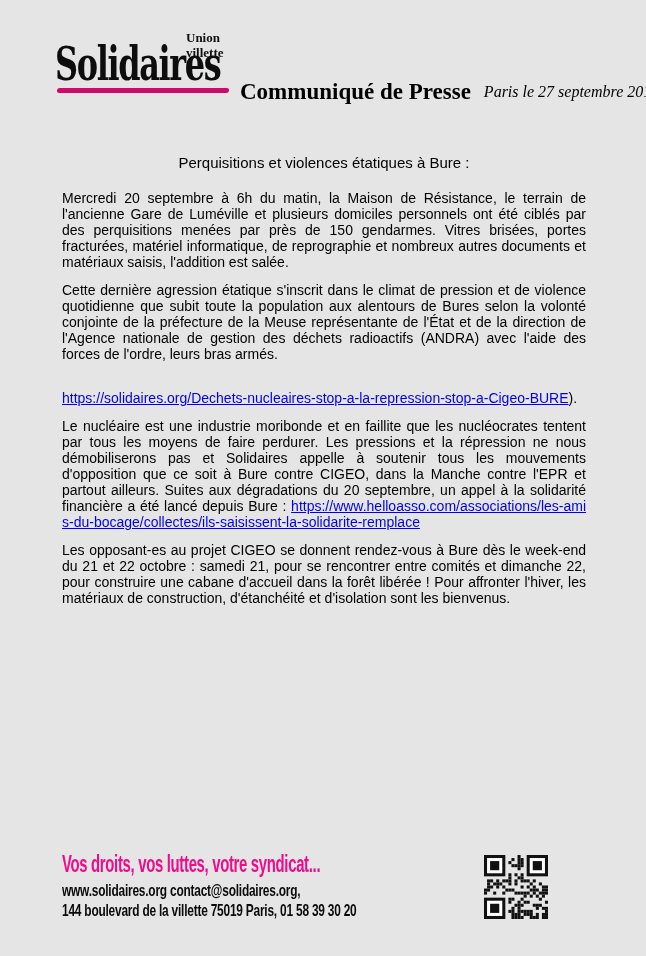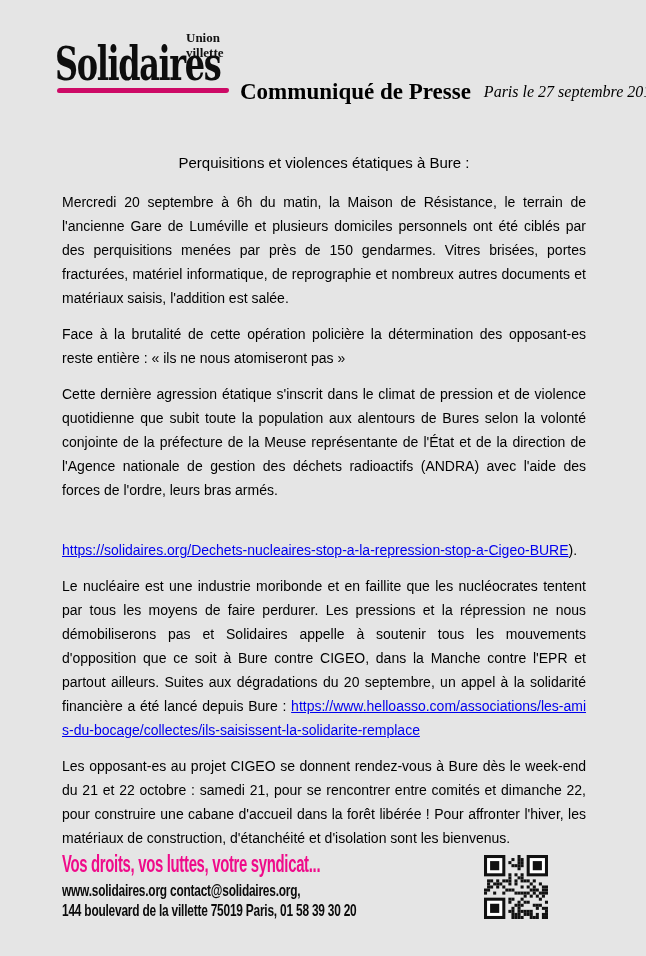--- a/index.html
+++ b/index.html
@@ -41,21 +41,21 @@
     font-family:"Liberation Serif", serif;
     white-space:nowrap;
   }
   .comm-title { font-weight:bold; font-size:23px; }
   .comm-date  { font-size:16px;font-style:italic; }
 
   
   .content { padding:148px 60px 0 62px; }
   .doc-title { text-align:center; font-weight:normal; font-size:15px; }
   .doc-title .t-line { line-height:30px; }
-  .bodytext { margin-top:12px; font-size:14px; line-height:24px; text-align:justify; }
+  .bodytext { margin-top:12px; font-size:14px; line-height:16px; text-align:justify; }
   .para { margin:0 0 12px 0; }
   .para:last-child { margin-bottom:0; }
   a.lnk { color:#0000ee; text-decoration:underline; cursor:pointer; }
   a.lnk.breakable { word-break:break-all; }
 
   
   .footer-slogan {
     position:absolute; left:62px; top:851px;
     color:#ef0b8a; font-weight:bold; font-size:24px; line-height:26px;
     letter-spacing:-0.5px;
@@ -93,21 +93,20 @@
   </div>
 
   <div class="content">
     <div class="doc-title">
       <div class="t-line">Perquisitions et violences étatiques à Bure :</div>
     </div>
 
     <div class="bodytext">
       <p class="para">Mercredi 20 septembre à 6h du matin, la Maison de Résistance, le terrain de l'ancienne Gare de Luméville et plusieurs domiciles personnels ont été ciblés par des perquisitions menées par près de 150 gendarmes. Vitres brisées, portes fracturées, matériel informatique, de reprographie et nombreux autres documents et matériaux saisis, l'addition est salée.</p>
 
-      <p class="para">Face à la brutalité de cette opération policière la détermination des opposant-es reste entière : « ils ne nous atomiseront pas »</p>
 
       <p class="para">Cette dernière agression étatique s'inscrit dans le climat de pression et de violence quotidienne que subit toute la population aux alentours de Bures selon la volonté conjointe de la préfecture de la Meuse représentante de l'État et de la direction de l'Agence nationale de gestion des déchets radioactifs (ANDRA) avec l'aide des forces de l'ordre, leurs bras armés.</p>
 
       <p class="para"><br>
         <a class="lnk">https://solidaires.org/Dechets-nucleaires-stop-a-la-repression-stop-a-Cigeo-BURE</a><span>).</span></p>
 
       <p class="para"><span>Le nucléaire est une industrie moribonde et en faillite que les nucléocrates tentent par tous les moyens de faire perdurer. Les pressions et la répression ne nous démobiliserons pas et Solidaires appelle à soutenir tous les mouvements d'opposition que ce soit à Bure contre CIGEO, dans la Manche contre l'EPR et partout ailleurs. Suites aux dégradations du 20 septembre, un appel à la solidarité financière a été lancé depuis Bure :</span>
         <a class="lnk breakable">https://www.helloasso.com/associations/les-amis-du-bocage/collectes/ils-saisissent-la-solidarite-remplace</a></p>
 
       <p class="para">Les opposant-es au projet CIGEO se donnent rendez-vous à Bure dès le week-end du 21 et 22 octobre : samedi 21, pour se rencontrer entre comités et dimanche 22, pour construire une cabane d'accueil dans la forêt libérée ! Pour affronter l'hiver, les matériaux de construction, d'étanchéité et d'isolation sont les bienvenus.</p>

